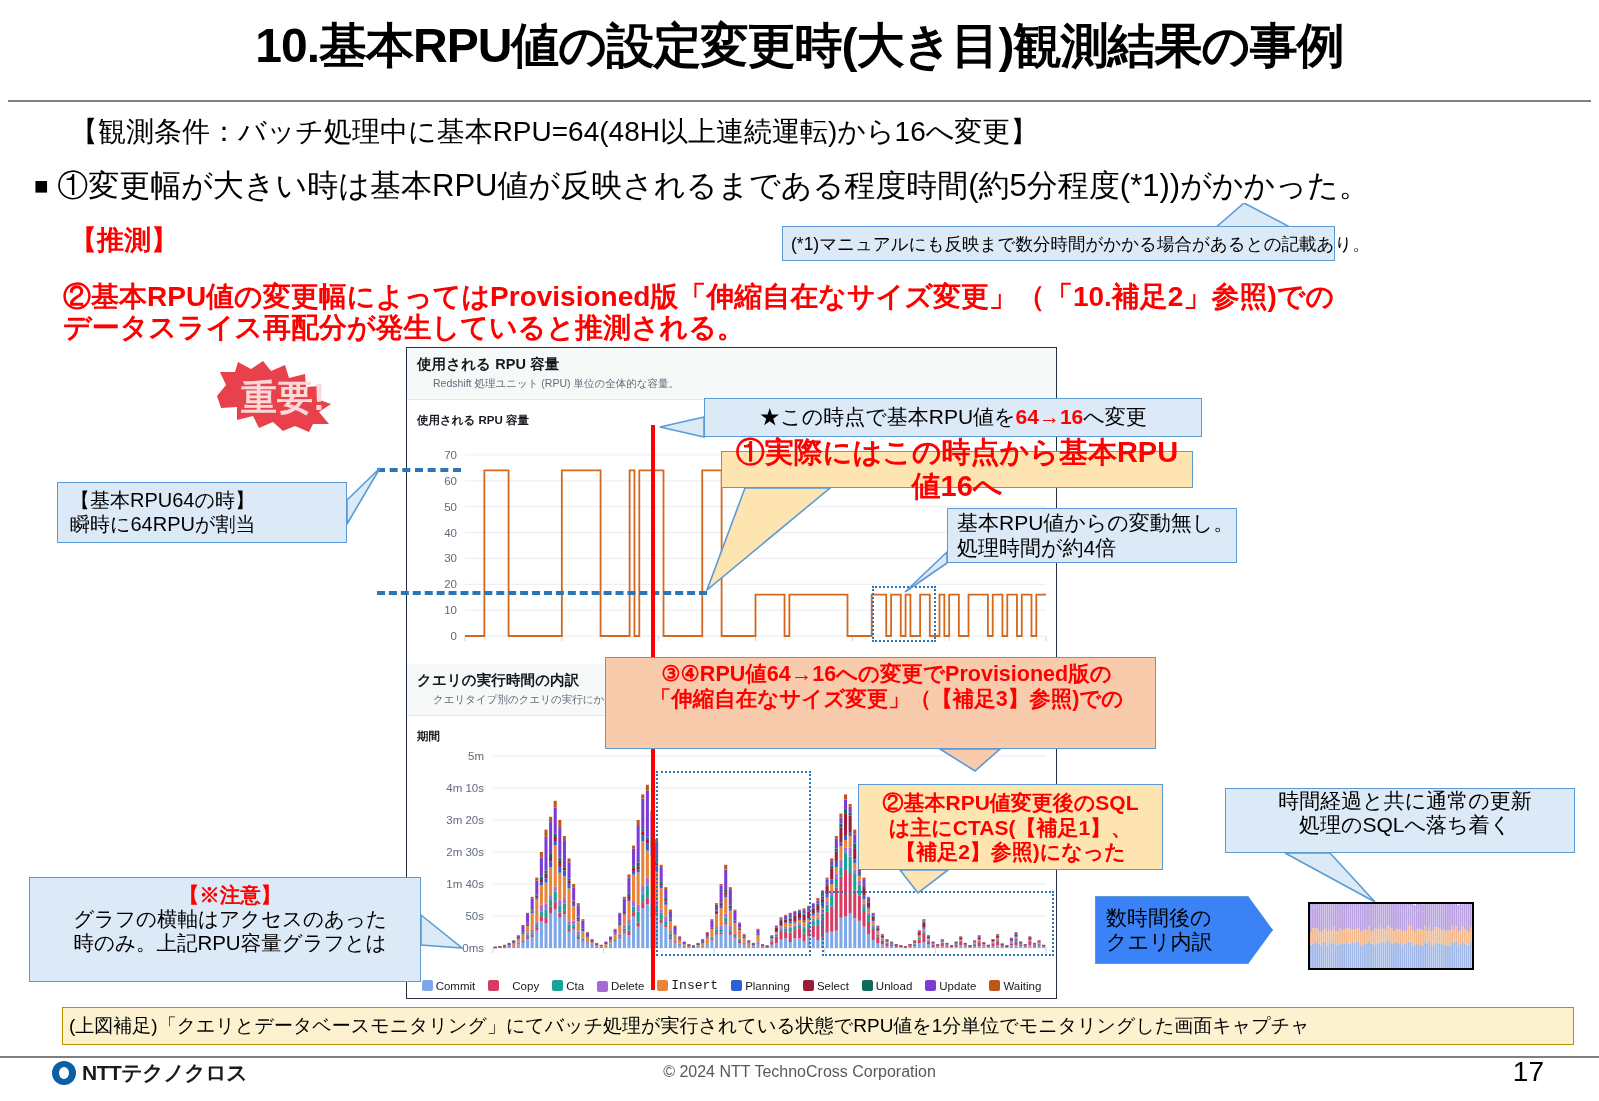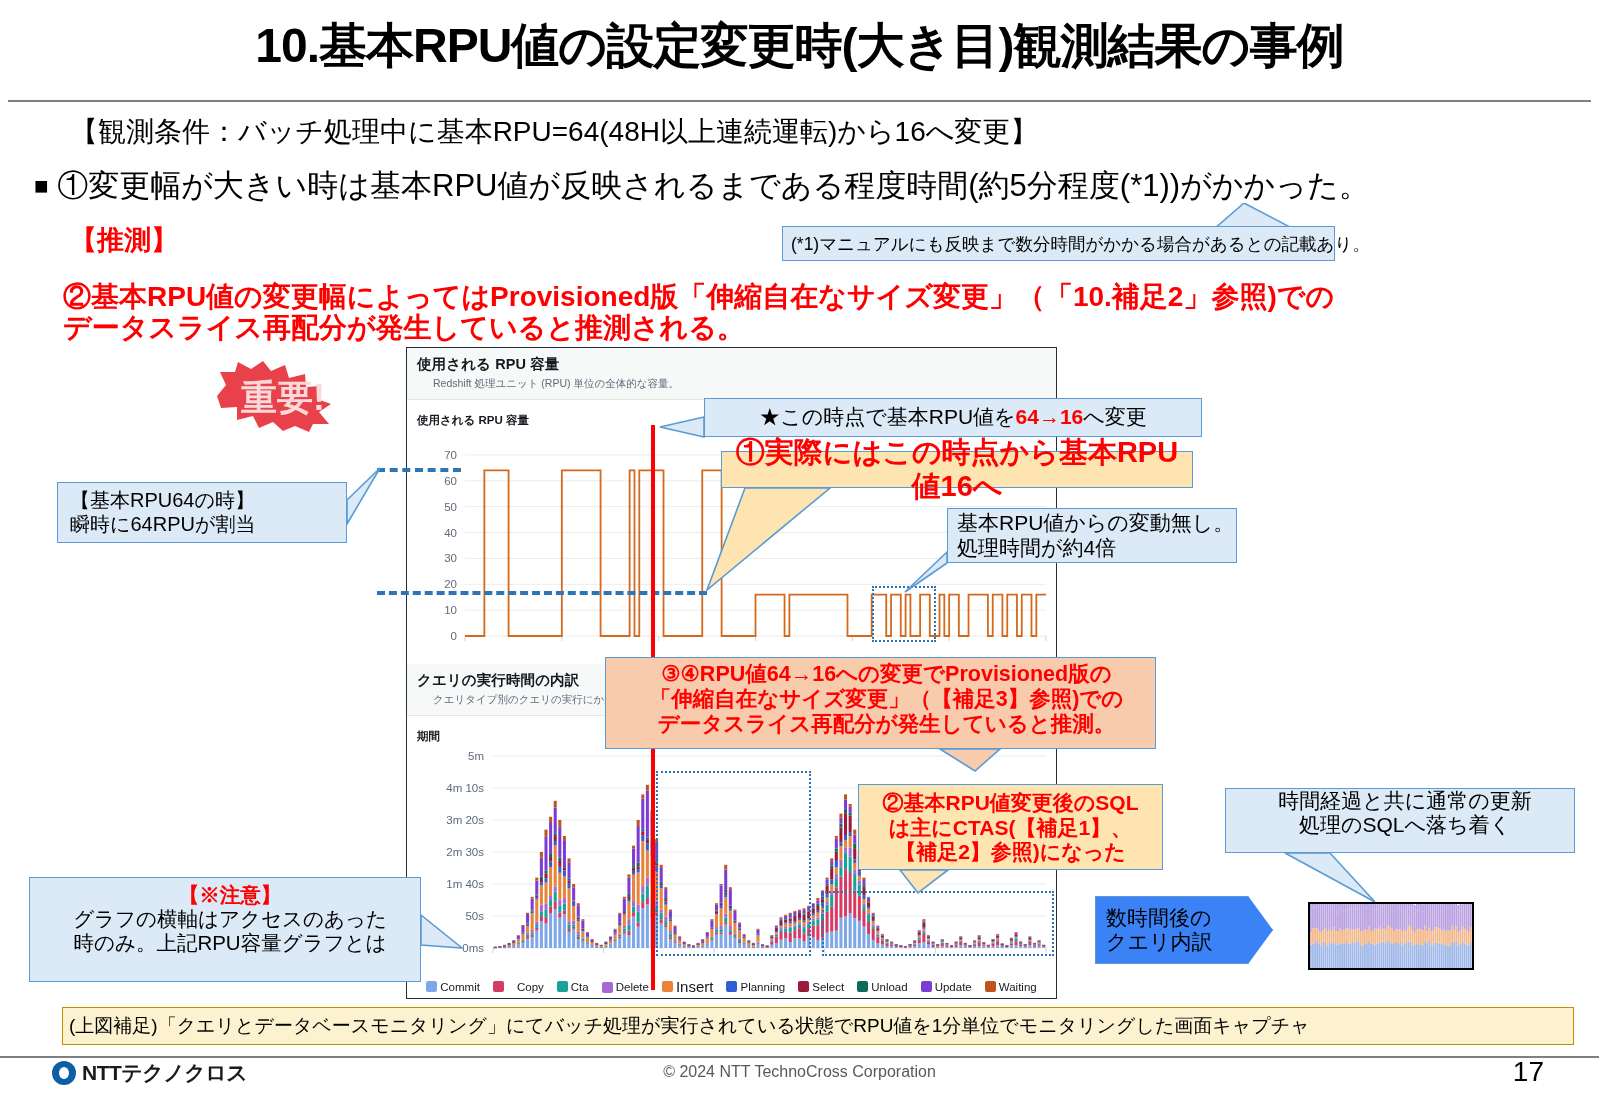--- a/index.html
+++ b/index.html
@@ -1521,21 +1521,21 @@
       <div style="display: flex; align-items: center; gap: 3px; white-space: nowrap;">
         <span style="display: inline-block; width: 11px; height: 11px; border-radius: 2px; background: rgb(23, 163, 152);"></span>
         <span style="font-size: 11.5px; color: rgb(22, 25, 31);">Cta</span>
       </div>
       <div style="display: flex; align-items: flex-end; gap: 3px; white-space: nowrap;">
         <span style="display: inline-block; width: 11px; height: 11px; border-radius: 2px; background: rgb(165, 105, 214);"></span>
         <span style="font-size: 11.5px; color: rgb(22, 25, 31);">Delete</span>
       </div>
       <div style="display: flex; align-items: center; gap: 3px; white-space: nowrap;">
         <span style="display: inline-block; width: 11px; height: 11px; border-radius: 2px; background: rgb(232, 131, 58);"></span>
-        <span style="font-size: 15px; color: rgb(22, 25, 31);">Insert</span>
+        <span style="font-size: 13px; color: rgb(22, 25, 31); font-family: Liberation Mono, monospace;">Insert</span>
       </div>
       <div style="display: flex; align-items: center; gap: 3px; white-space: nowrap;">
         <span style="display: inline-block; width: 11px; height: 11px; border-radius: 2px; background: rgb(46, 95, 212);"></span>
         <span style="font-size: 11.5px; color: rgb(22, 25, 31);">Planning</span>
       </div>
       <div style="display: flex; align-items: center; gap: 3px; white-space: nowrap;">
         <span style="display: inline-block; width: 11px; height: 11px; border-radius: 2px; background: rgb(155, 27, 57);"></span>
         <span style="font-size: 11.5px; color: rgb(22, 25, 31);">Select</span>
       </div>
       <div style="display: flex; align-items: center; gap: 3px; white-space: nowrap;">
@@ -1602,21 +1602,20 @@
 <div class="cal blue" id="cal-rpu64">
   <div>
     <div>【基本RPU64の時】</div>
     <div>瞬時に64RPUが割当</div>
   </div>
 </div>
 
 <div class="cal orange" id="cal-slice">
   <div>③④RPU値64→16への変更でProvisioned版の</div>
   <div>「伸縮自在なサイズ変更」（【補足3】参照)での</div>
-  <div>データスライス再配分が発生していると推測。</div>
 </div>
 
 <div class="cal yellow" id="cal-ctas">
   <div>②基本RPU値変更後のSQL</div>
   <div>は主にCTAS(【補足1】、</div>
   <div>【補足2】参照)になった</div>
 </div>
 
 <div class="cal blue" id="cal-settle">
   <div>時間経過と共に通常の更新</div>

